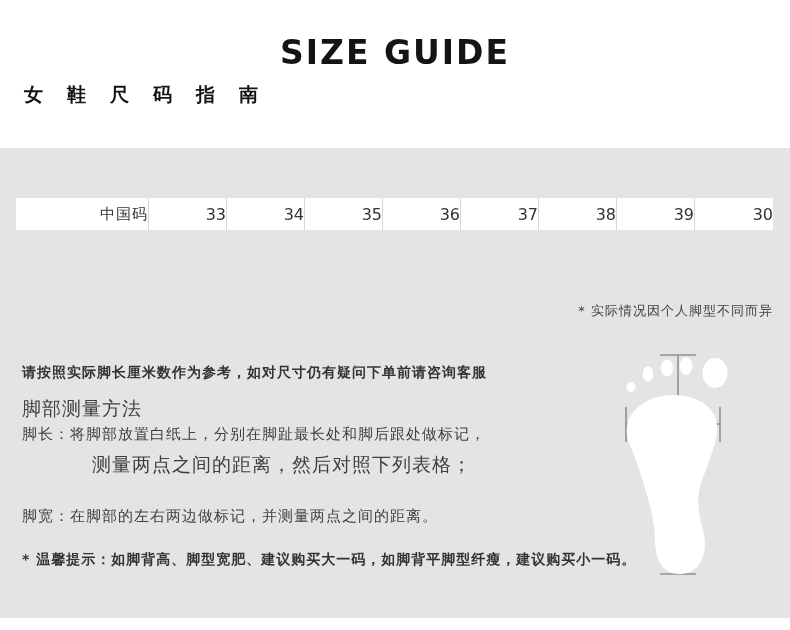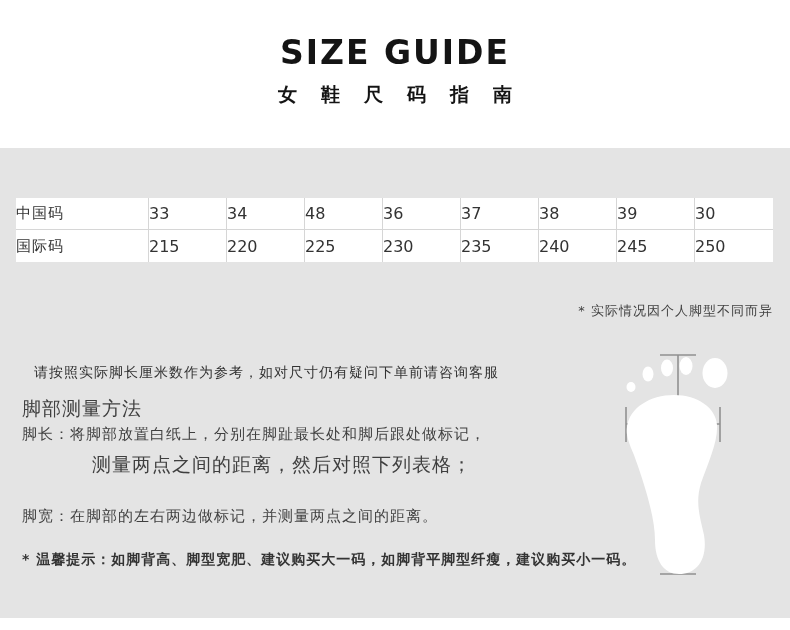--- a/index.html
+++ b/index.html
@@ -26,62 +26,62 @@
     text-align: center;
     font-size: 33px;
     font-weight: bold;
     letter-spacing: 2px;
     color: #141414;
   }
   .page-subtitle {
     position: absolute;
     left: 0; top: 82px;
     width: 790px;
-    text-align: center;
+    text-align: left;
     font-size: 19px;
     font-weight: bold;
     letter-spacing: 24px;
     text-indent: 24px;
     color: #141414;
     white-space: nowrap;
   }
 
   .size-table {
     position: absolute;
     left: 16px; top: 198px;
     width: 757px;
     border-collapse: separate;
     border-spacing: 0;
     table-layout: fixed;
   }
   .size-table td {
     background: #ffffff;
     height: 32px;
-    text-align: left;
+    text-align: right;
     vertical-align: middle;
     font-size: 16px;
     color: #333333;
   }
   .size-table td.row-label {
     font-size: 15px;
     letter-spacing: 1px;
   }
   .size-table td:not(:last-child) { border-right: 1px solid #d6d6d6; }
   .size-table tr:not(:last-child) td { border-bottom: 1px solid #d6d6d6; }
 
   .table-footnote {
     position: absolute;
     right: 17px; top: 302px;
     font-size: 13px;
     color: #424242;
     letter-spacing: 1px;
   }
 
   .txt { position: absolute; white-space: nowrap; letter-spacing: 1px; }
-  .reference-note { left: 22px; top: 364px; font-size: 14px; font-weight: normal; color: #333333; margin-left: 12px; }
+  .reference-note { left: 22px; top: 364px; font-size: 14px; font-weight: bold; color: #333333; }
   .method-title   { left: 22px; top: 396px; font-size: 19px; color: #3f3f3f; }
   .fl-line1       { left: 22px; top: 425px; font-size: 15px; color: #3f3f3f; }
   .fl-line2       { left: 92px; top: 452px; font-size: 19px; color: #3f3f3f; }
   .fw-line        { left: 22px; top: 479px; font-size: 15px; color: #3f3f3f; margin-top: 28px; }
   .warm-tip       { left: 22px; top: 551px; font-size: 14px; font-weight: bold; color: #333333; }
 
   .foot-illustration {
     position: absolute;
     left: 612px; top: 345px;
     width: 155px; height: 240px;
@@ -105,37 +105,26 @@
       <col>
       <col>
       <col>
       <col>
   </colgroup>
   <tbody>
     <tr>
       <td class="row-label">中国码</td>
       <td>33</td>
       <td>34</td>
-      <td>48</td>
+      <td>35</td>
       <td>36</td>
       <td>37</td>
       <td>38</td>
       <td>39</td>
       <td>30</td>
-    </tr>
-    <tr>
-      <td class="row-label">国际码</td>
-      <td>215</td>
-      <td>220</td>
-      <td>225</td>
-      <td>230</td>
-      <td>235</td>
-      <td>240</td>
-      <td>245</td>
-      <td>250</td>
     </tr>
   </tbody>
 </table>
 
 <div class="table-footnote">* 实际情况因个人脚型不同而异</div>
 
 <div class="txt reference-note">请按照实际脚长厘米数作为参考，如对尺寸仍有疑问下单前请咨询客服</div>
 <div class="txt method-title">脚部测量方法</div>
 <div class="txt fl-line1">脚长：将脚部放置白纸上，分别在脚趾最长处和脚后跟处做标记，</div>
 <div class="txt fl-line2">测量两点之间的距离，然后对照下列表格；</div>

